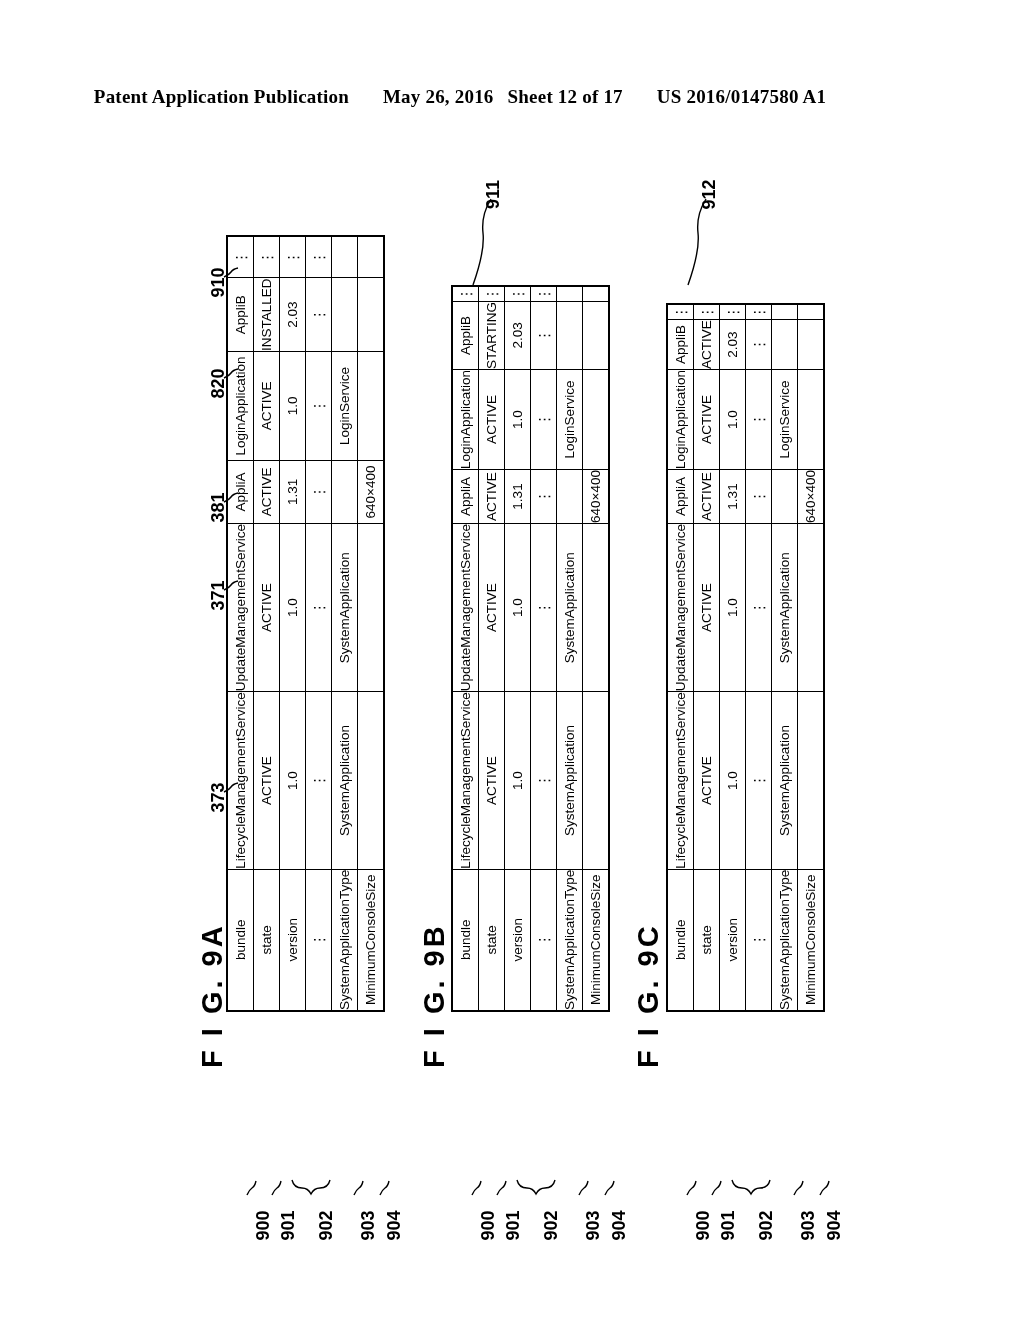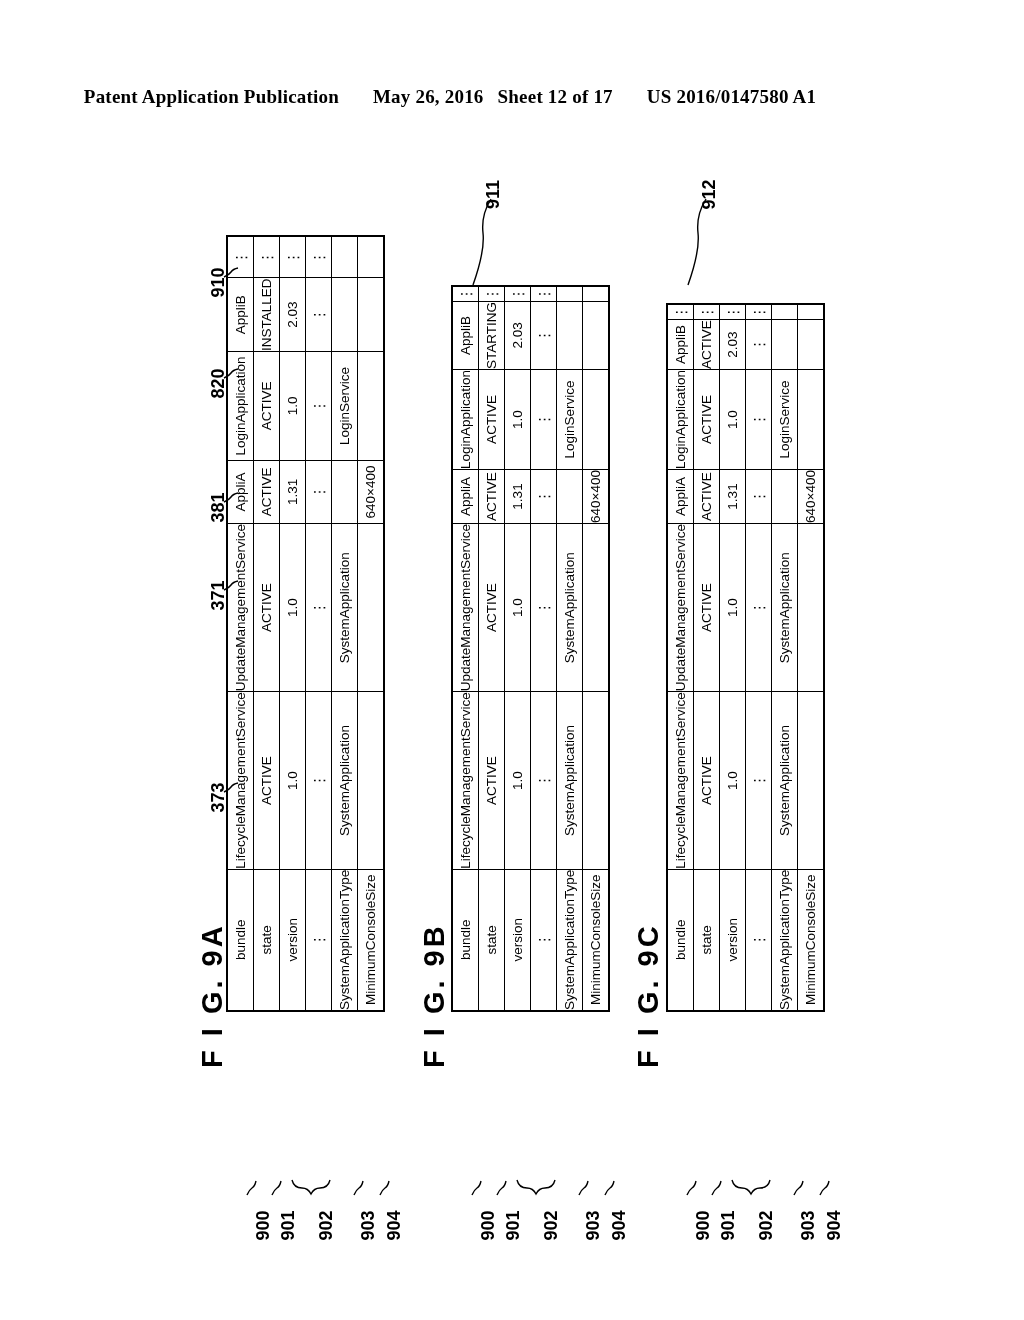--- a/index.html
+++ b/index.html
@@ -8,21 +8,21 @@
     background:#ffffff;
     font-family:"Liberation Serif",serif;
     color:#000;
     position:relative;
     overflow:hidden;
   }
 
   
   .pub-header{
     position:absolute;
-    top:86px;left:2px;width:896px;
+    top:86px;left:12px;width:896px;
     text-align:center;
     font-family:"Liberation Serif",serif;
     font-weight:bold;
     font-size:19px;
     letter-spacing:.2px;
     white-space:nowrap;
   }
   .pub-header .gap-a{display:inline-block;width:34px;}
   .pub-header .gap-b{display:inline-block;width:14px;}
   .pub-header .gap-c{display:inline-block;width:34px;}

